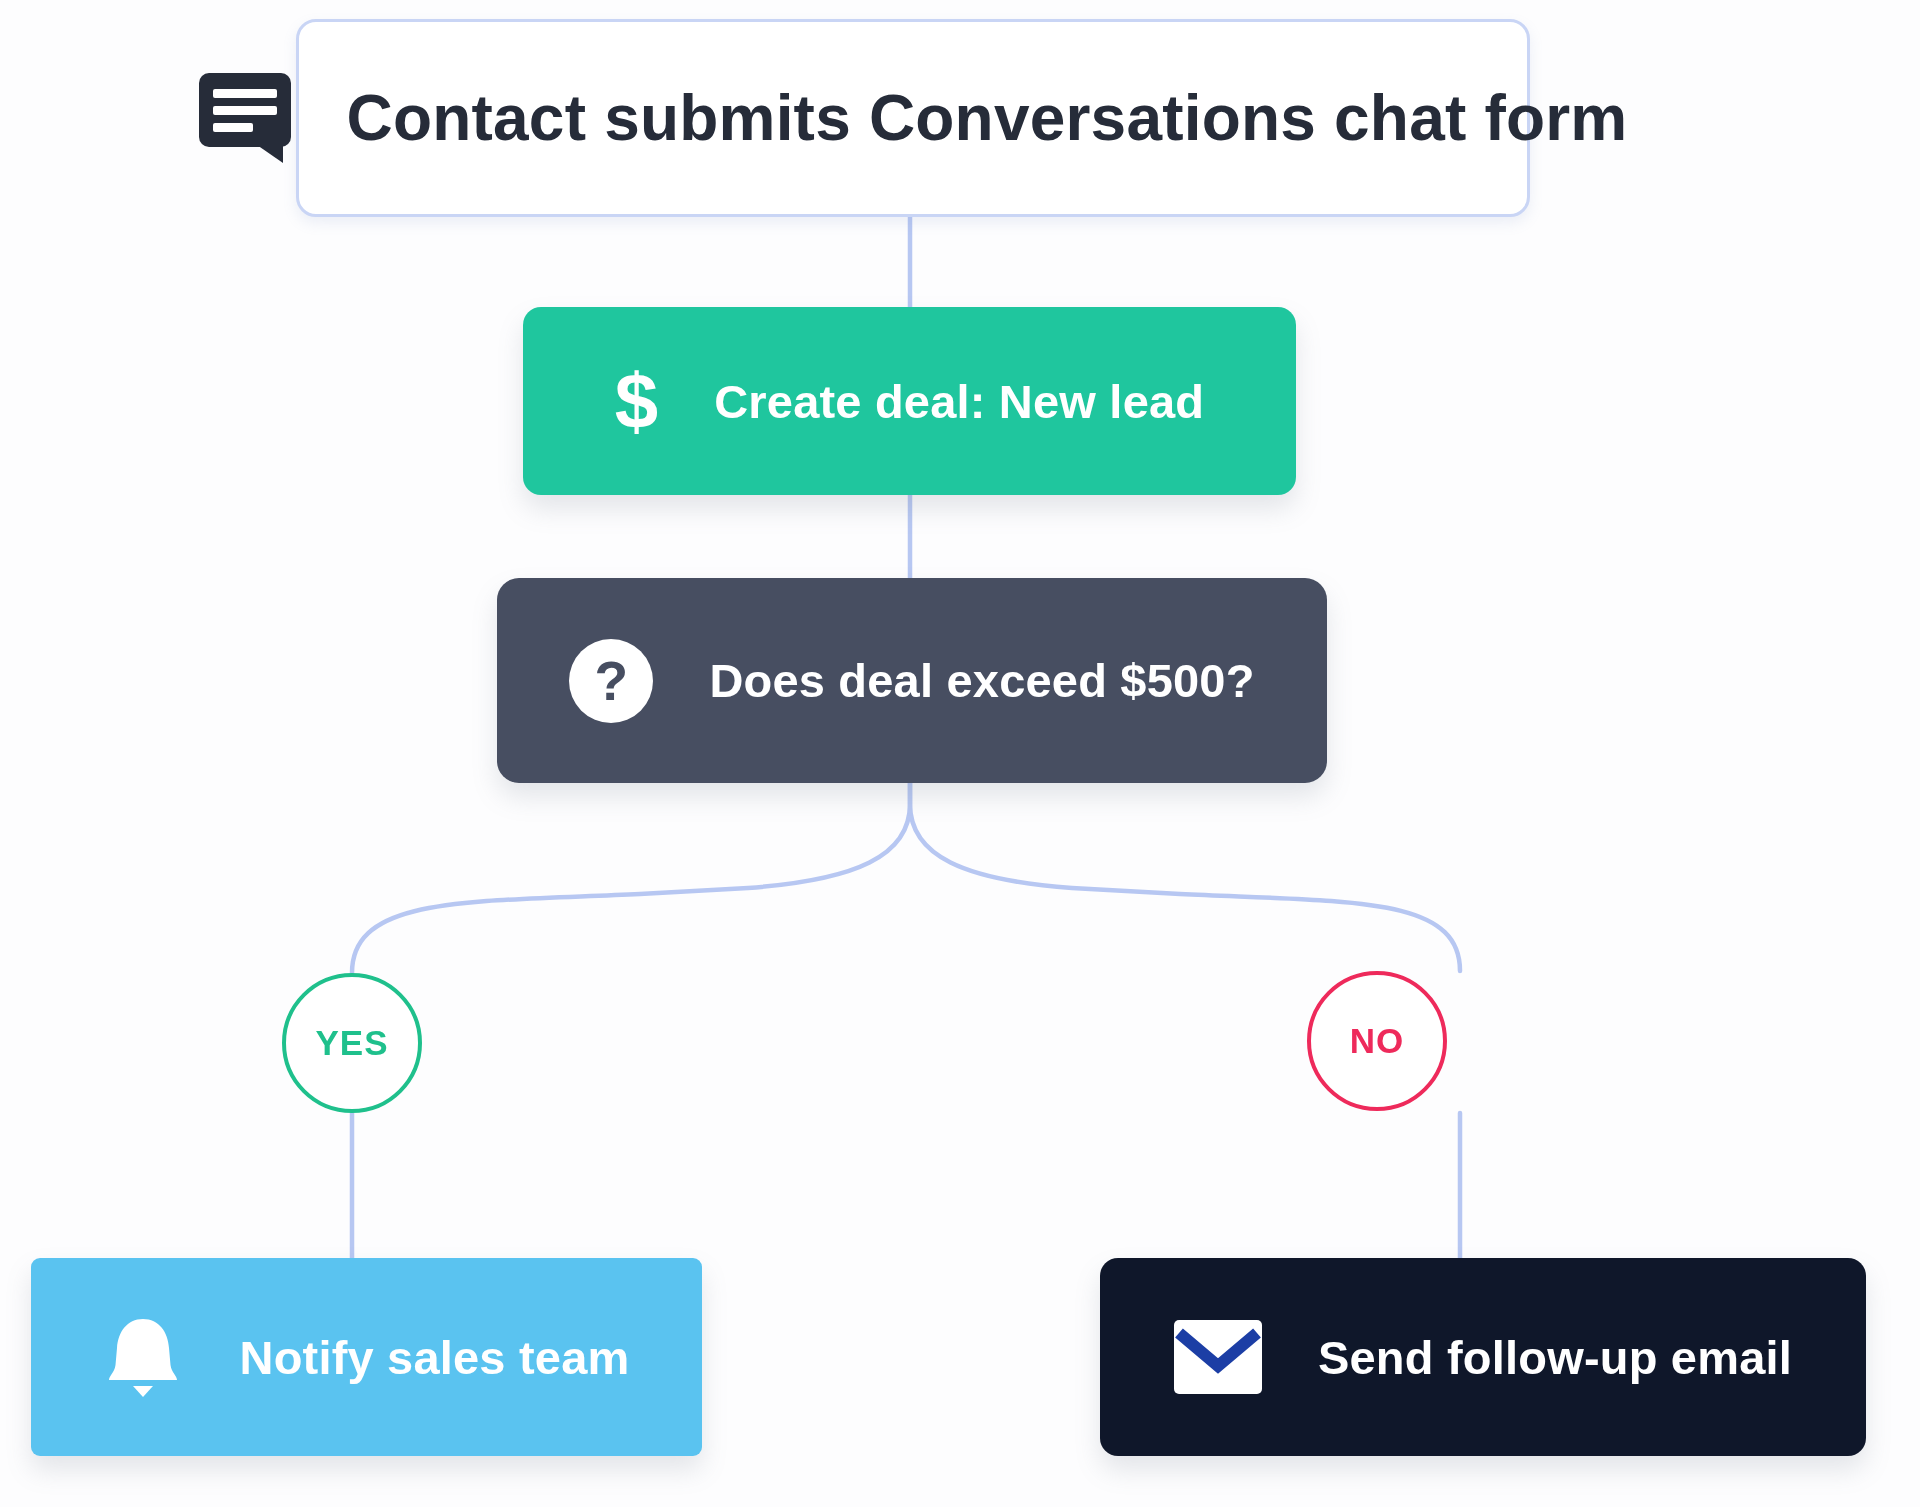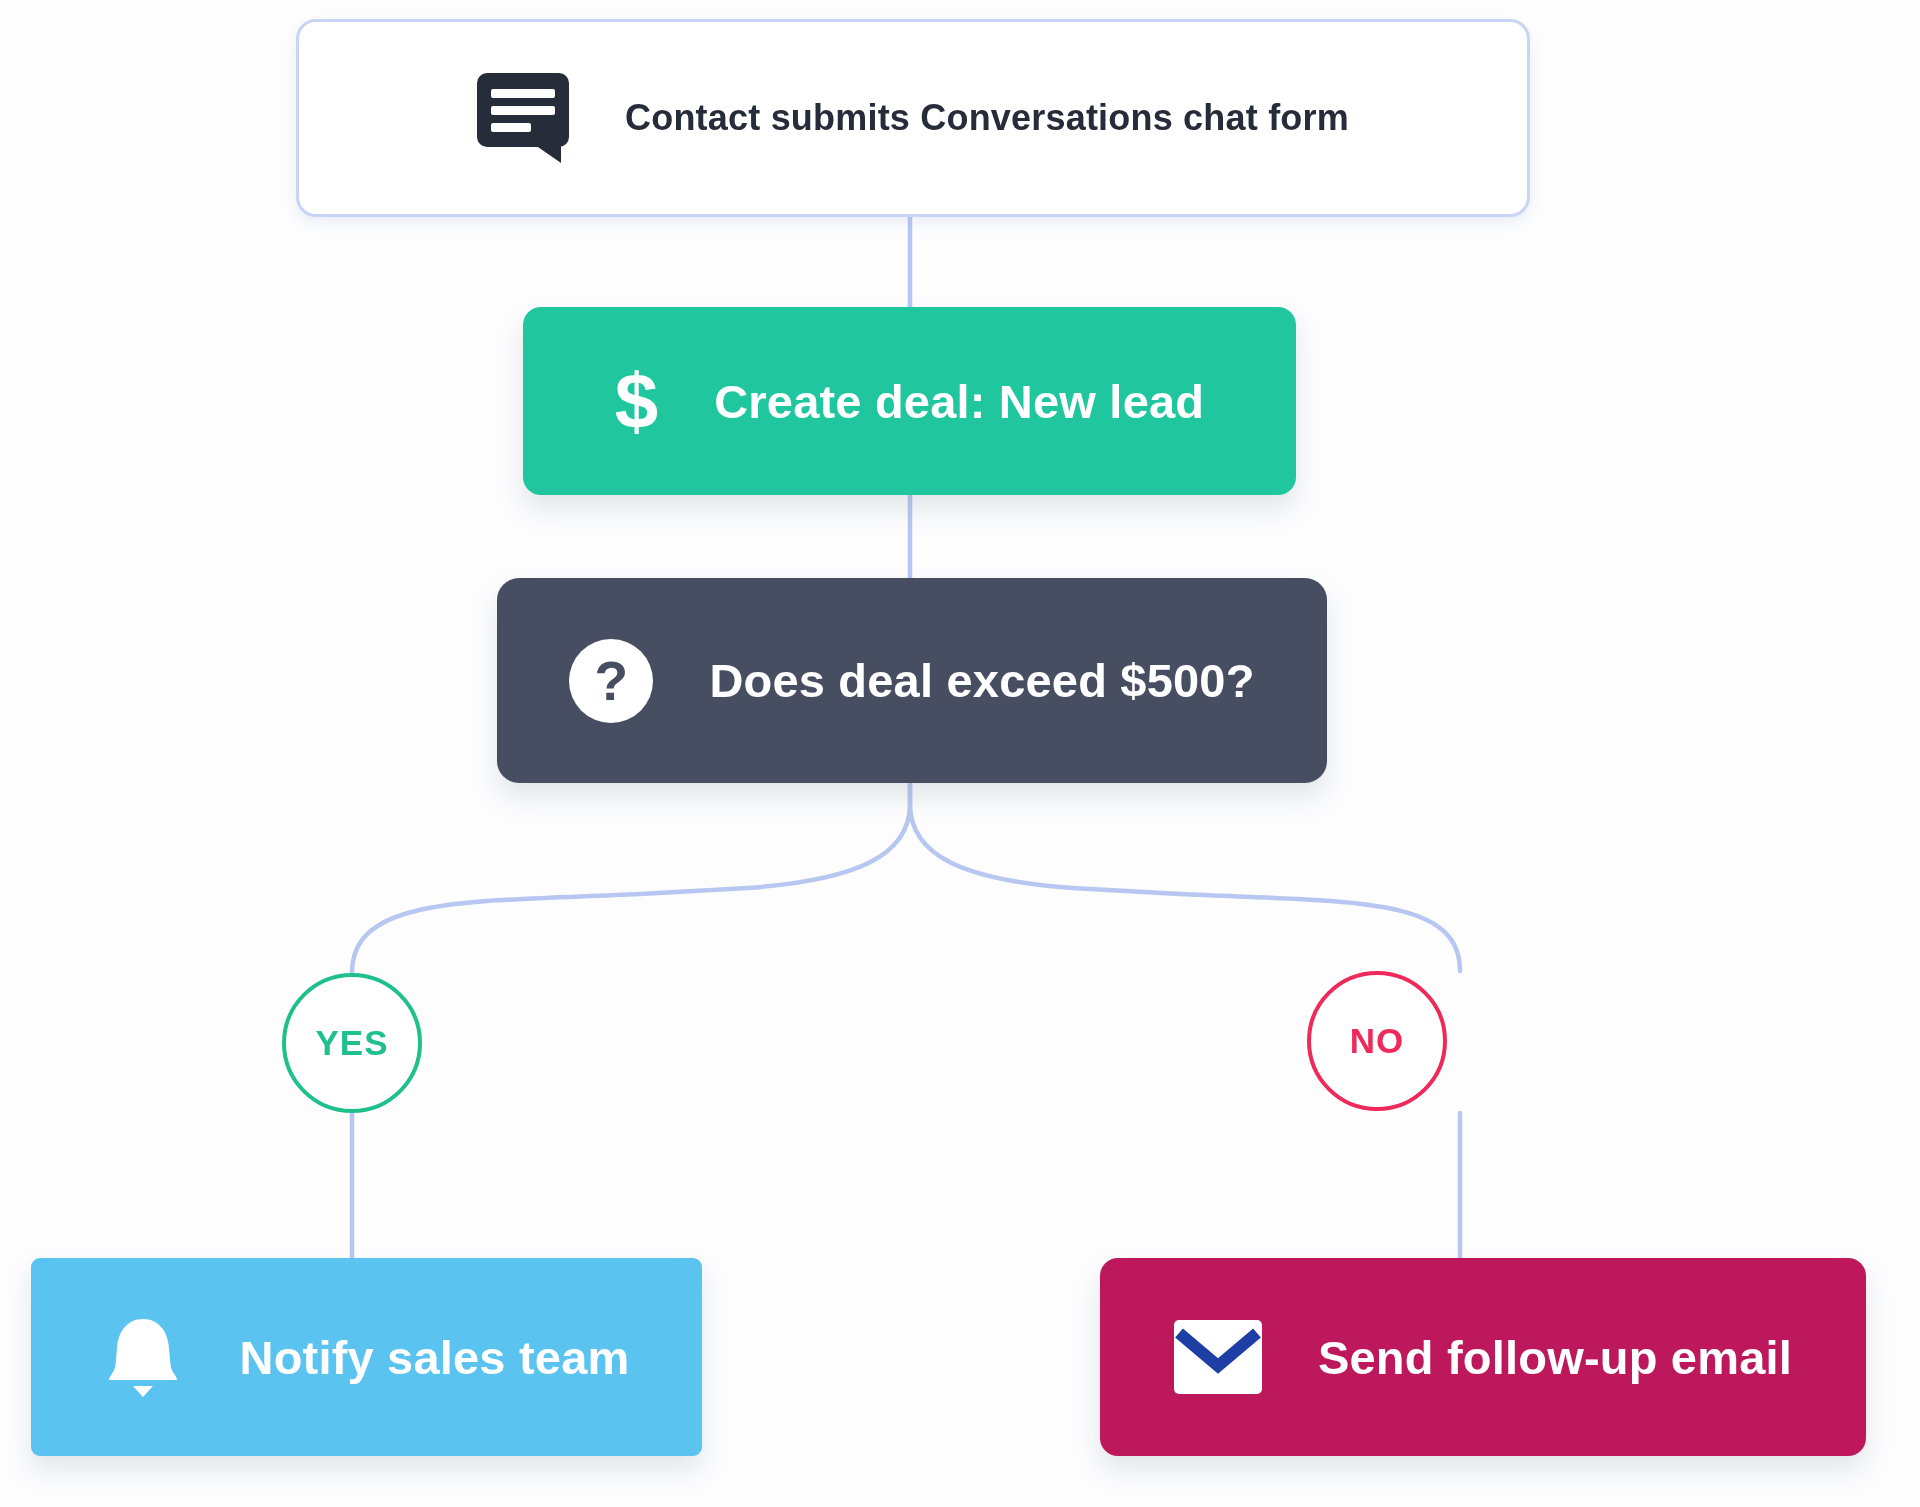--- a/index.html
+++ b/index.html
@@ -36,21 +36,21 @@
     white-space: nowrap;
   }
   .node-trigger {
     left: 296px; top: 19px;
     width: 1228px; height: 192px;
     background: #FFFFFF;
     border: 3px solid #C9D5F5;
     border-radius: 20px;
     box-shadow: 0 6px 14px rgba(130,150,200,0.14);
   }
-  .node-trigger .label { color: #262C39; font-size: 36px; }
+  .node-trigger .label { color: #262C39; font-size: 64px; }
   .node-deal {
     left: 523px; top: 307px;
     width: 773px; height: 188px;
     background: #1FC69E;
   }
   .node-condition {
     left: 497px; top: 578px;
     width: 830px; height: 205px;
     background: #474E61;
     border-radius: 22px;
@@ -158,21 +158,21 @@
   <div class="node node-notify" style="background-color: rgb(90, 195, 240); border-radius: 9px;">
     <span class="icon-box">
       <svg width="80" height="84" viewBox="0 0 80 84">
         <path fill="#FFFFFF" d="M40 4 C24 4 15 17 14 33 L12.5 50 C11.5 58 6 60.5 6 65 L74 65 C74 60.5 68.5 58 67.5 50 L66 33 C65 17 56 4 40 4 Z"></path>
         <path fill="#FFFFFF" d="M30 71 L50 71 L40 82 Z"></path>
       </svg>
     </span>
     <span class="label">Notify sales team</span>
   </div>
 
-  <div class="node node-email" style="background-color: #be185d;">
+  <div class="node node-email" style="background-color: #0f172a;">
     <span class="icon-box">
       <svg width="88" height="74" viewBox="0 0 88 74">
         <rect x="0" y="0" width="88" height="74" rx="5" fill="#FFFFFF"></rect>
         <path d="M5 13 L44 46 L83 13" fill="none" stroke-width="12" stroke-linecap="butt" stroke="#1C3EA5"></path>
       </svg>
     </span>
     <span class="label">Send follow-up email</span>
   </div>
 
 </div>

